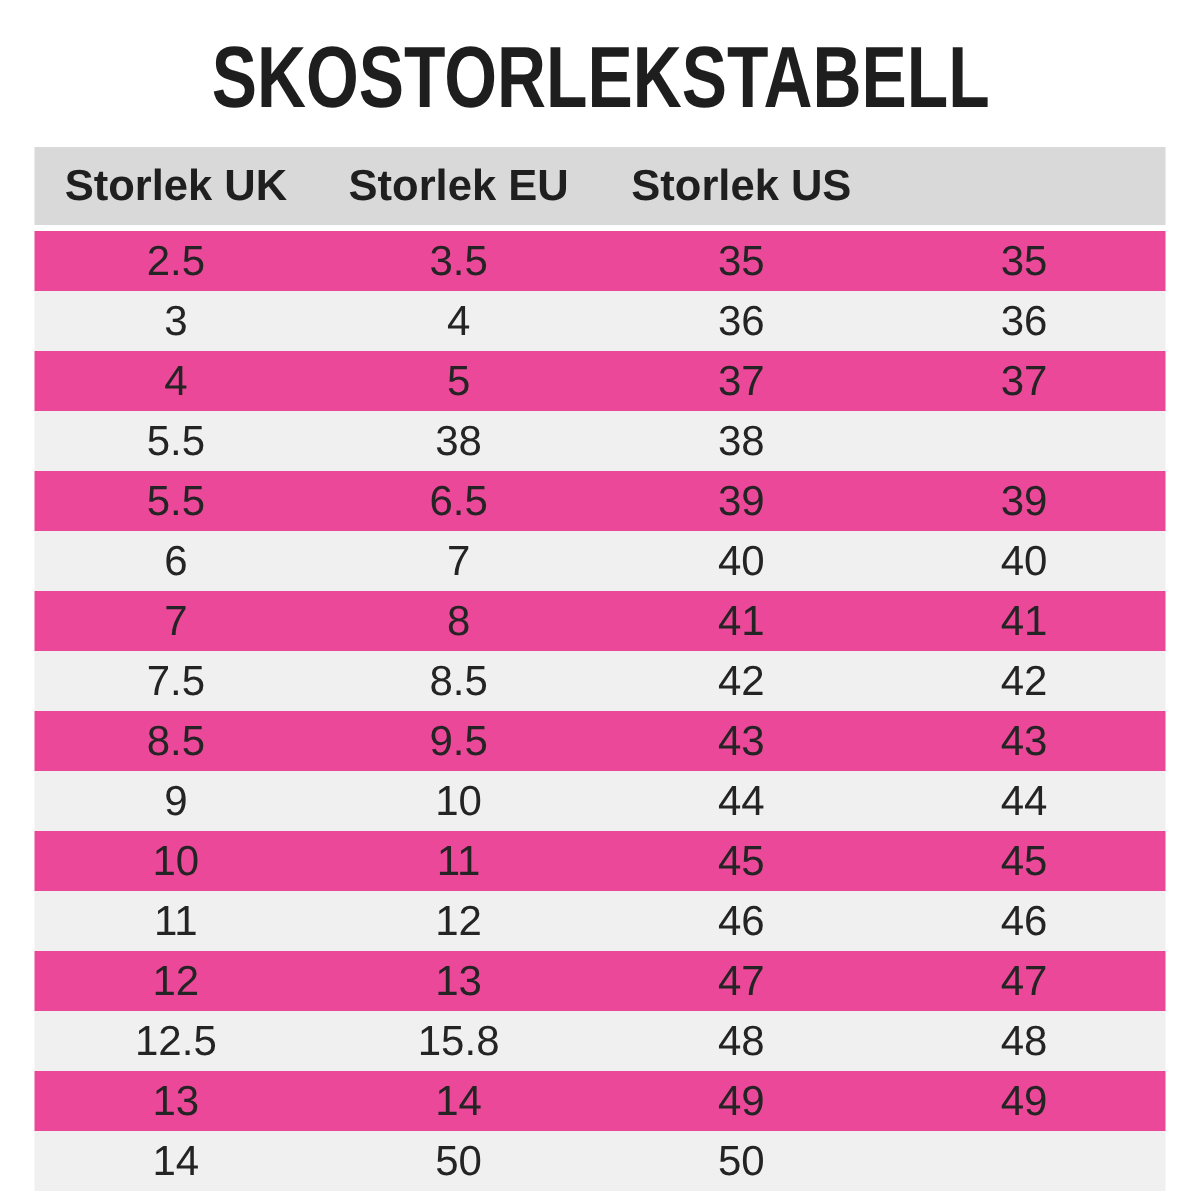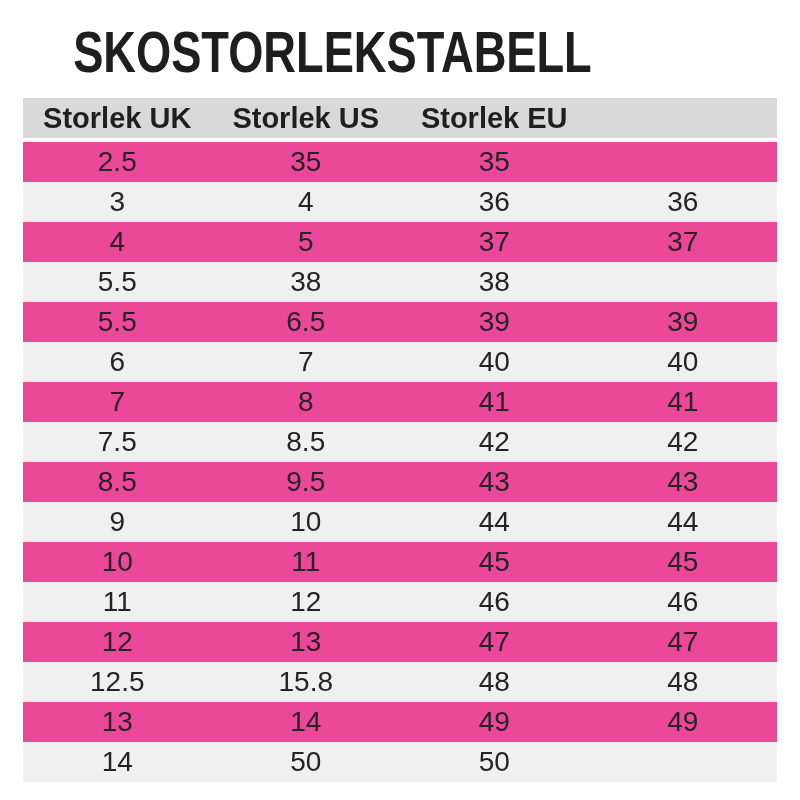--- a/index.html
+++ b/index.html
@@ -14,41 +14,41 @@
     padding: 0;
     width: 800px;
     height: 800px;
     background: #ffffff;
     font-family: "Liberation Sans", sans-serif;
     overflow: hidden;
   }
   .title-wrap {
     margin-top: 22px;
     height: 60px;
-    text-align: left;
+    text-align: center;
     white-space: nowrap;
   }
   .page-title {
     display: inline-block;
     font-size: 58px;
     line-height: 60px;
     font-weight: bold;
     color: var(--title-color);
     letter-spacing: 0px;
     transform: scaleX(0.78);
     transform-origin: center;
   }
   .size-table {
     width: 754px;
     margin: 16px auto 0 auto;
   }
   .header-row {
     display: grid;
     grid-template-columns: repeat(4, 1fr);
-    height: 40px;
+    height: 52px;
     align-items: center;
     background: var(--header-bg);
     margin-bottom: 4px;
   }
   .header-cell {
     text-align: center;
     font-size: 29px;
     font-weight: bold;
     color: #1f1f1f;
   }
@@ -72,26 +72,27 @@
 </head>
 <body>
 
 <div class="title-wrap">
   <span class="page-title">SKOSTORLEKSTABELL</span>
 </div>
 
 <div class="size-table">
   <div class="header-row">
     <div class="header-cell">Storlek UK</div>
+    <div class="header-cell">Storlek EU</div>
     <div class="header-cell">Storlek US</div>
-    <div class="header-cell">Storlek EU</div>
   </div>
   <div>
       <div class="data-row">
         <div class="data-cell">2.5</div>
+        <div class="data-cell">3.5</div>
         <div class="data-cell">35</div>
         <div class="data-cell">35</div>
       </div>
       <div class="data-row">
         <div class="data-cell">3</div>
         <div class="data-cell">4</div>
         <div class="data-cell">36</div>
         <div class="data-cell">36</div>
       </div>
       <div class="data-row">

